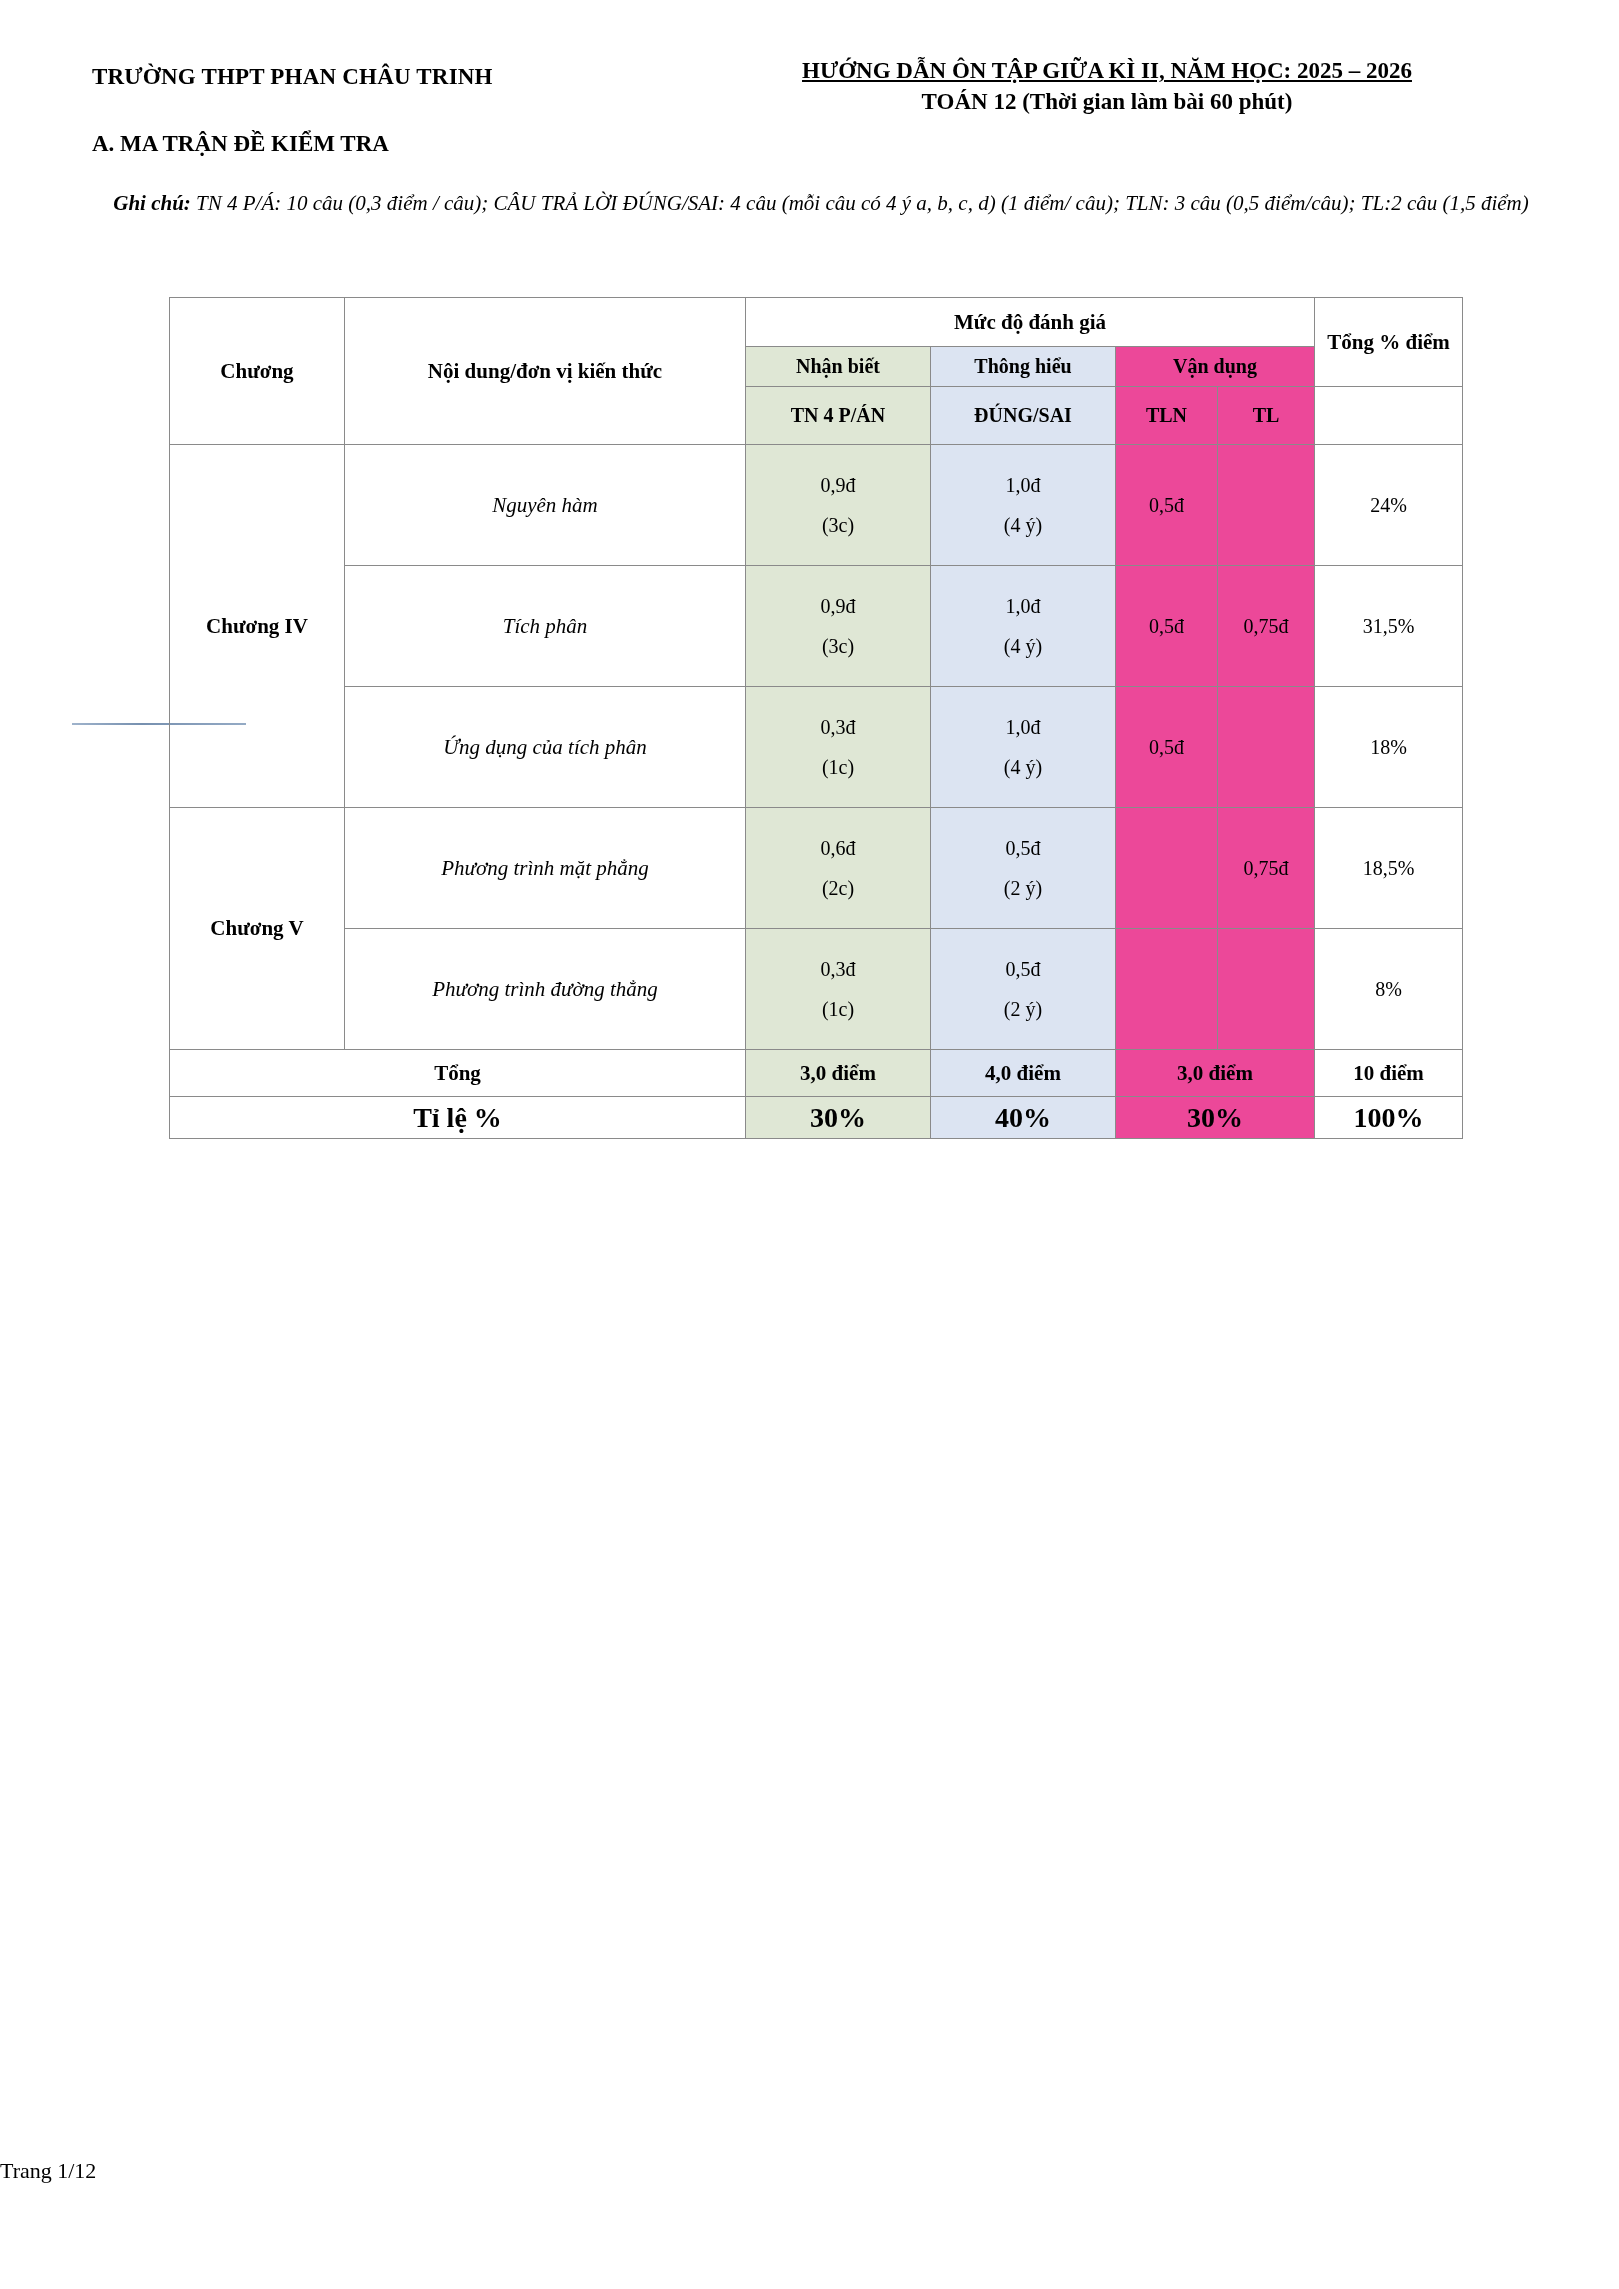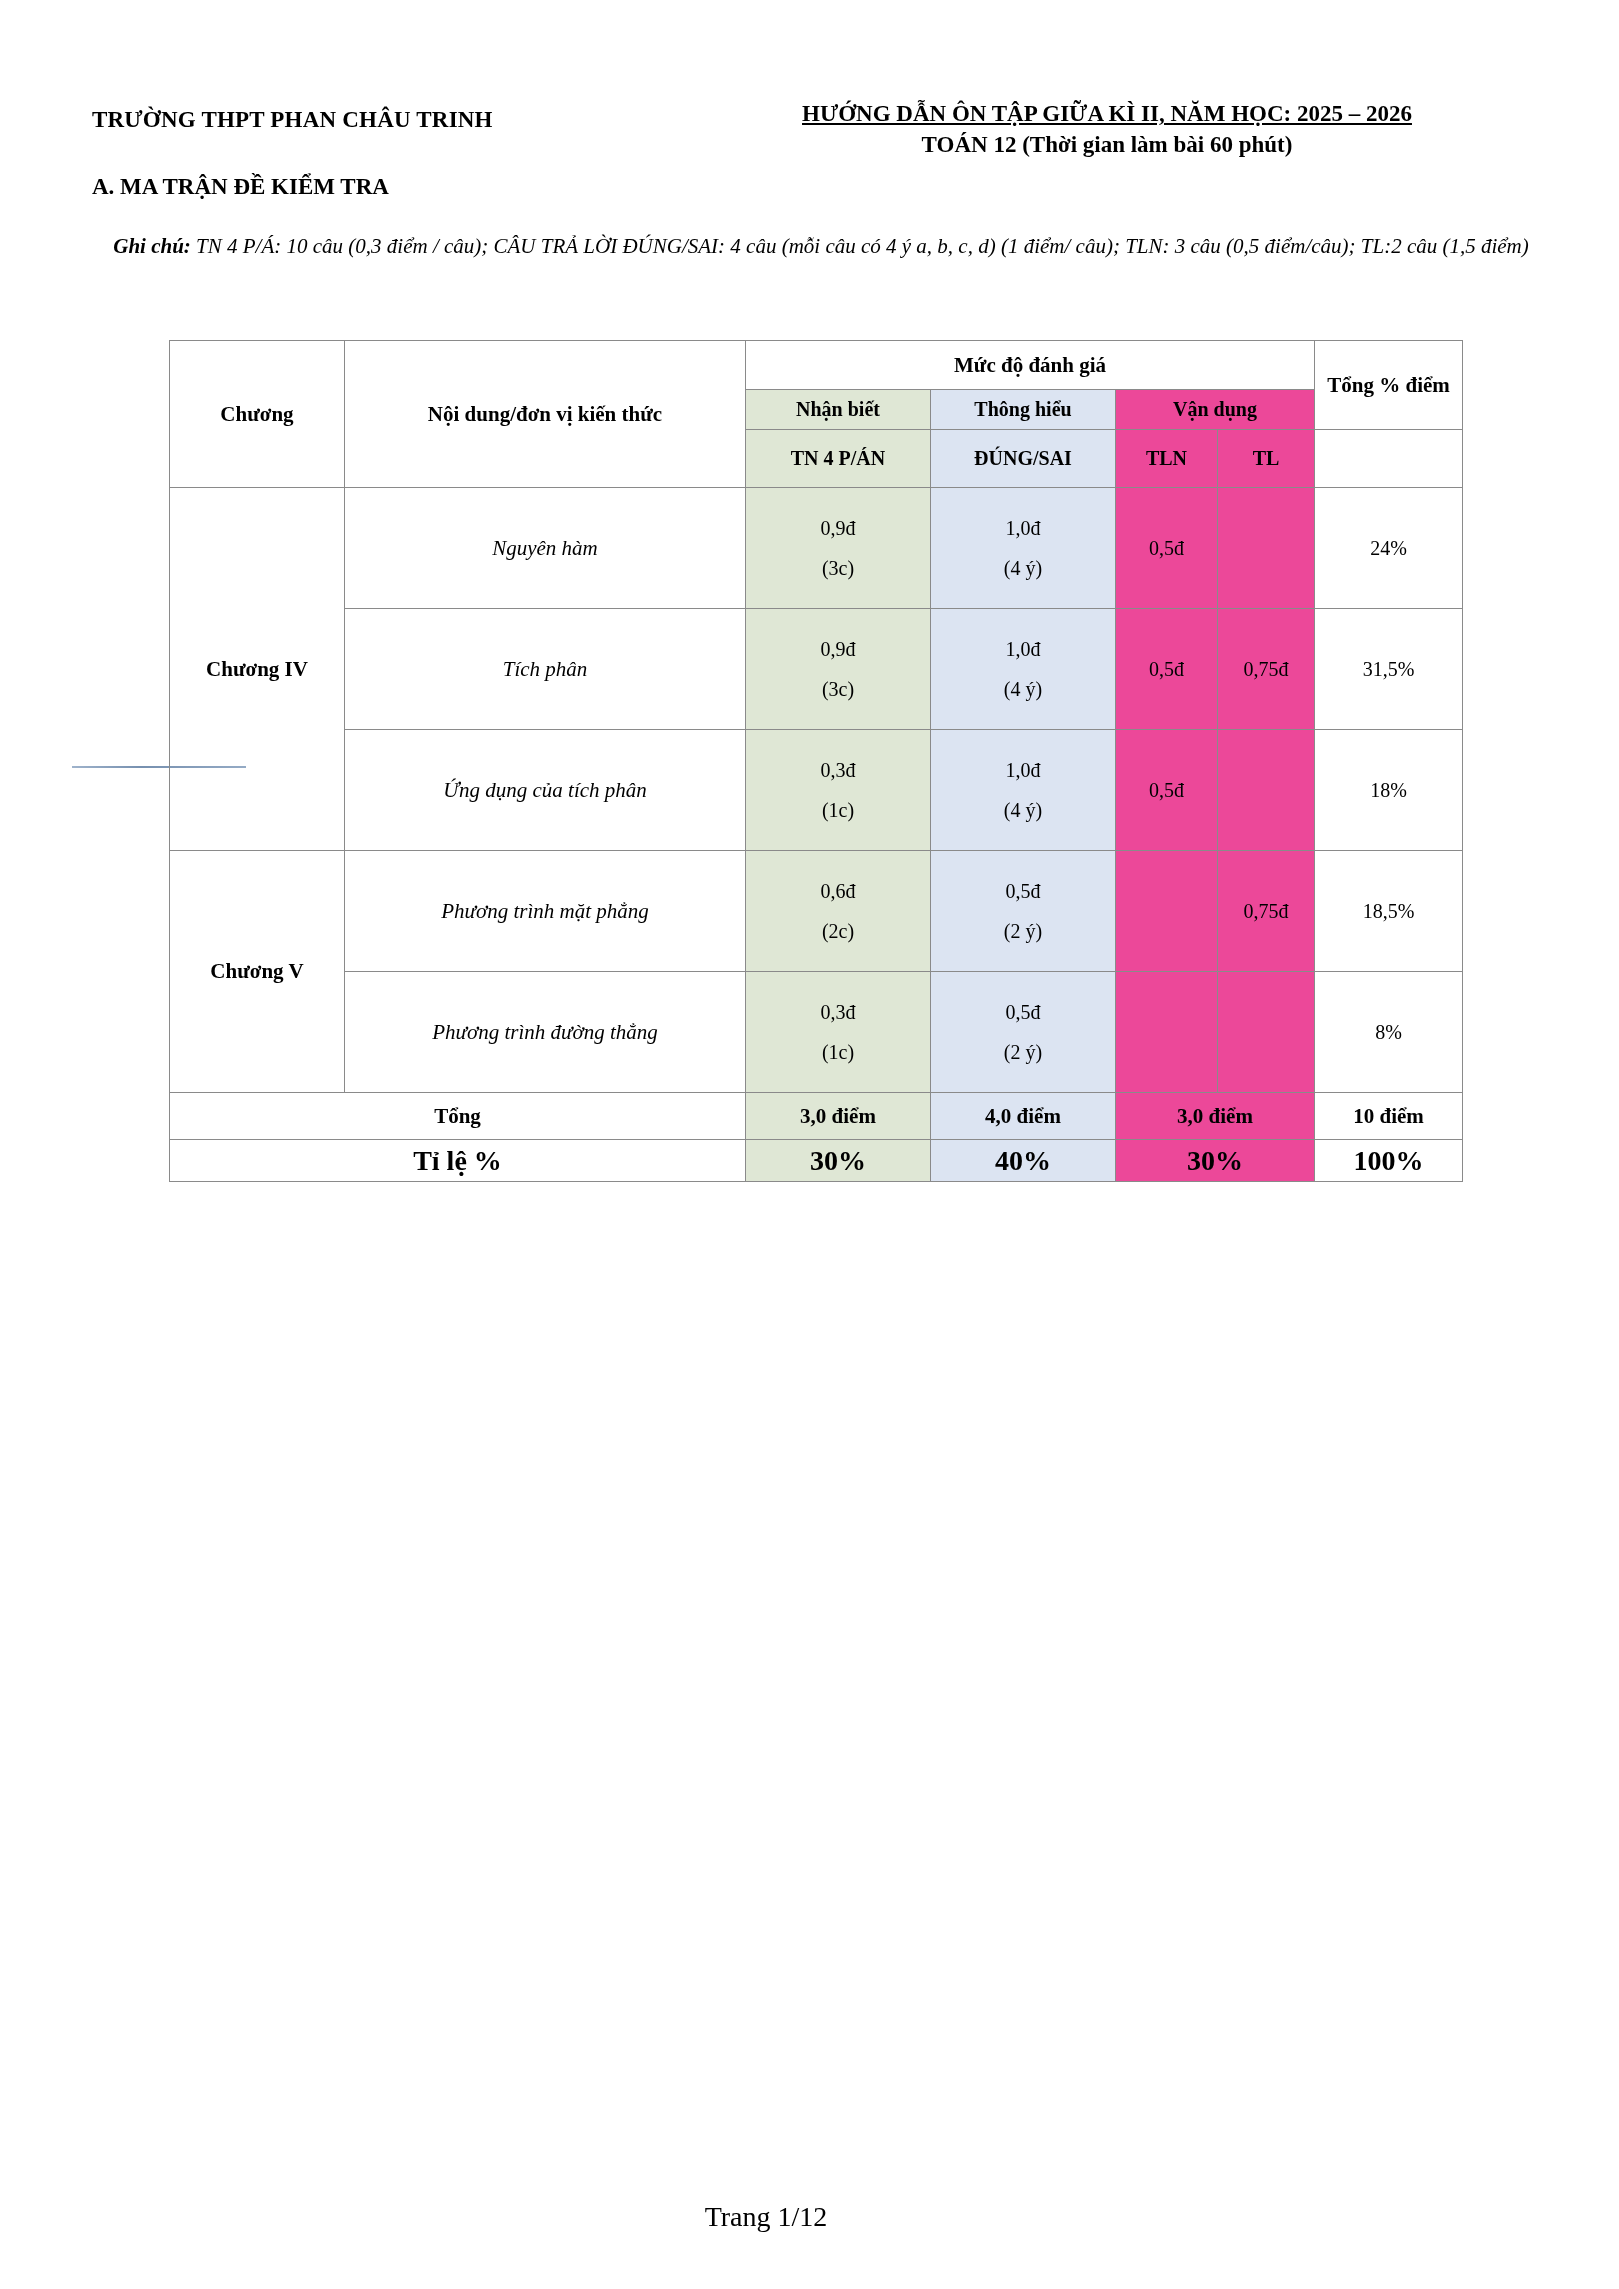--- a/index.html
+++ b/index.html
@@ -13,21 +13,20 @@
     position: relative;
     font-family: "Liberation Serif", "DejaVu Serif", serif;
     color: #000000;
     overflow: hidden;
   }
 
   .page {
     position: absolute;
     inset: 0;
     padding: 0;
-    margin-top: 43px;
   }
 
   
   .header-row {
     position: absolute;
     top: 57px;
     left: 0;
     width: 100%;
     height: 74px;
   }
@@ -188,22 +187,22 @@
     font-weight: bold;
     font-size: 28px;
   }
 
   
   .footer {
     position: absolute;
     left: 0;
     top: 2158px;
     width: 1532px;
-    text-align: center;
-    font-size: 28px;
+    text-align: left;
+    font-size: 22px;
   }
 </style>
 </head>
 <body>
 
 <div class="page">
 
   <div class="header-row">
     <div class="school-name">TRƯỜNG THPT PHAN CHÂU TRINH</div>
     <div class="doc-title-block">

